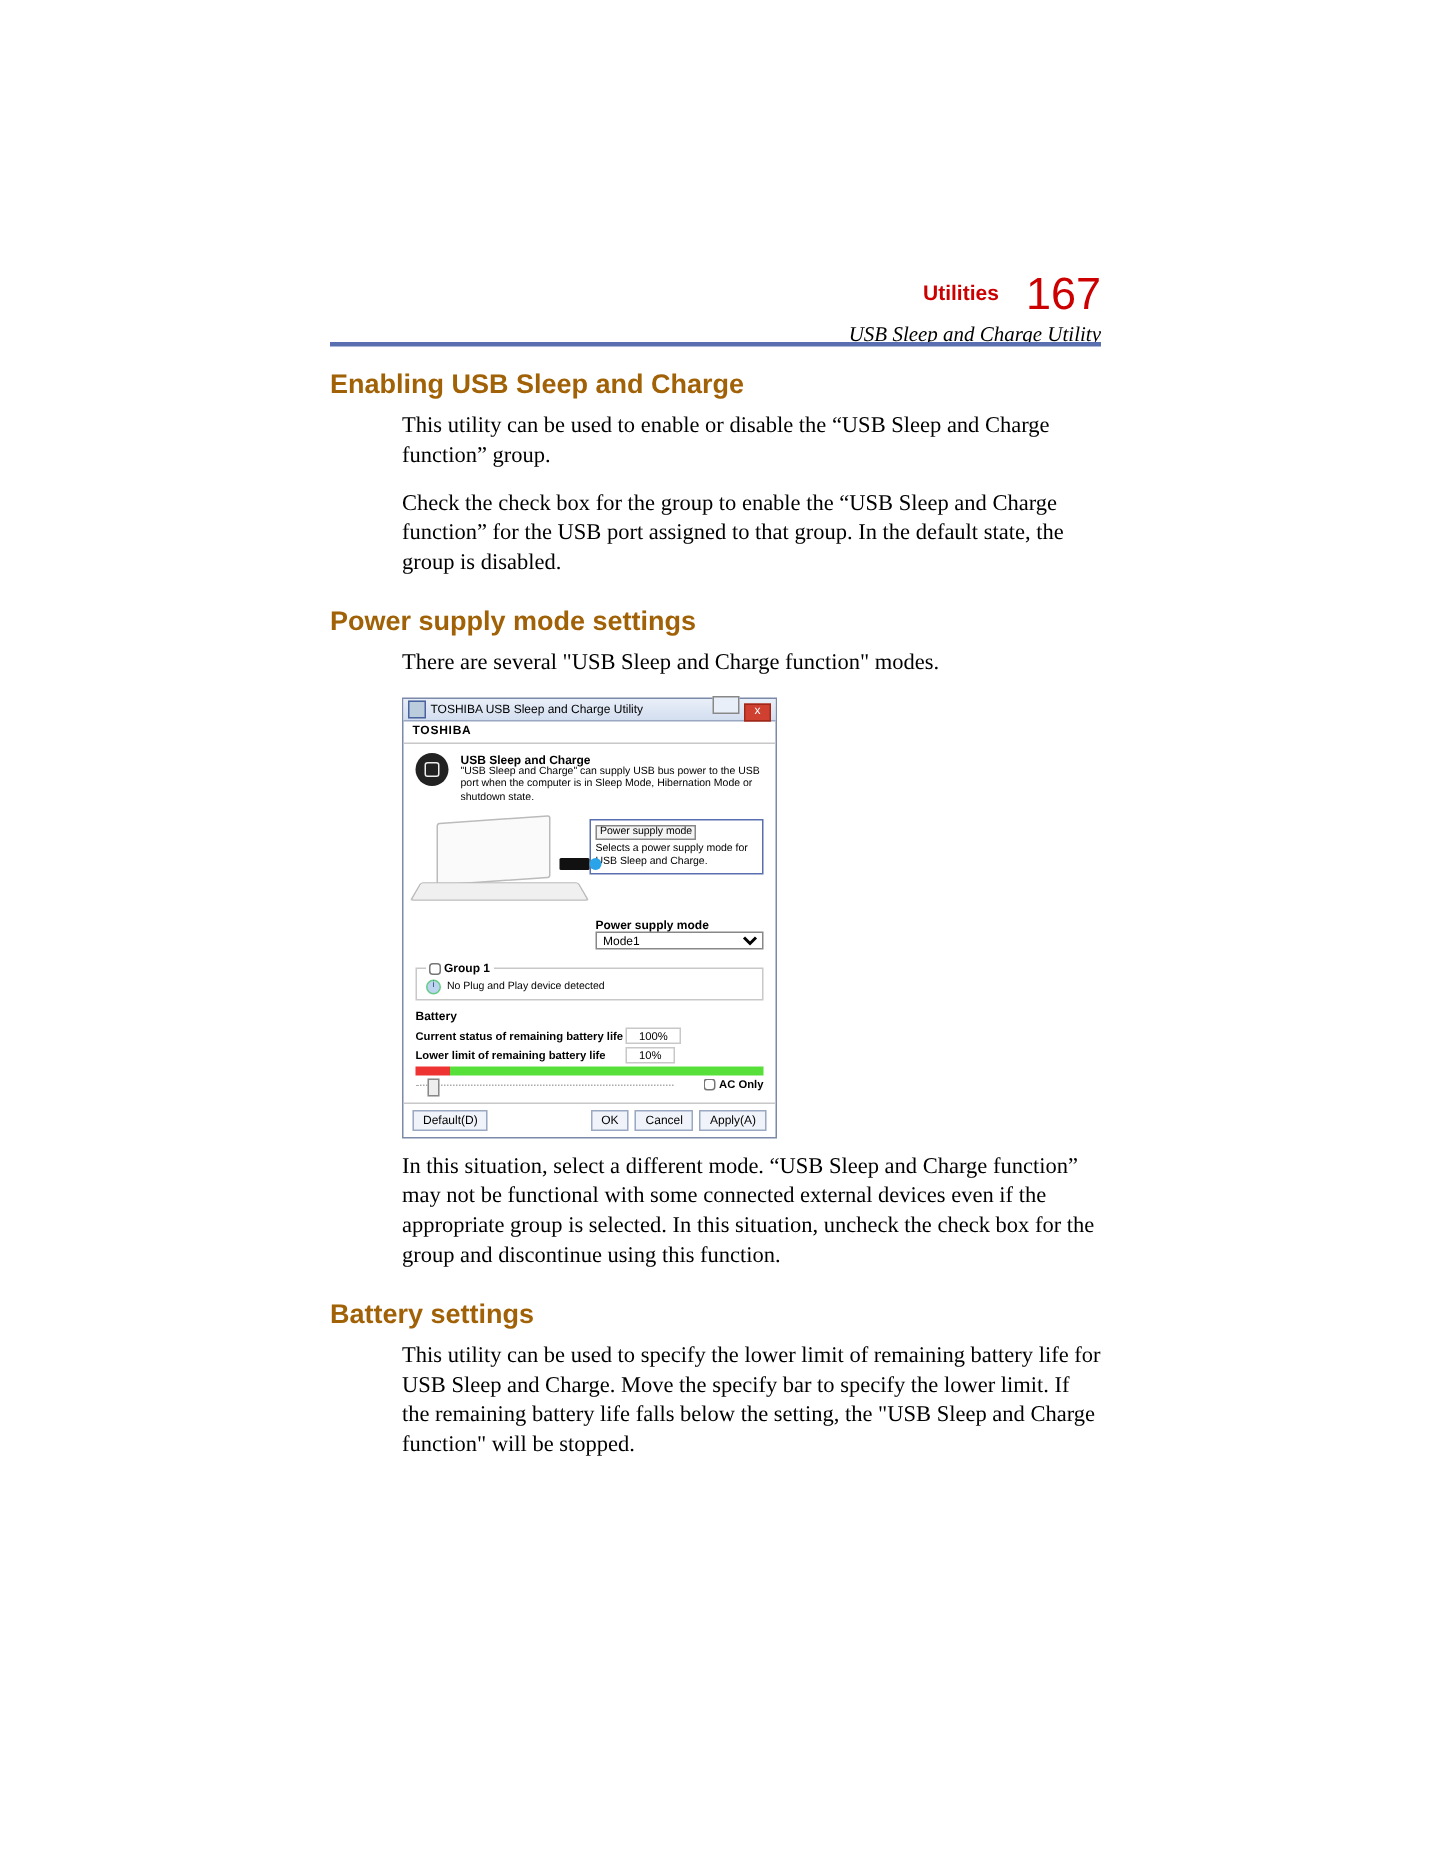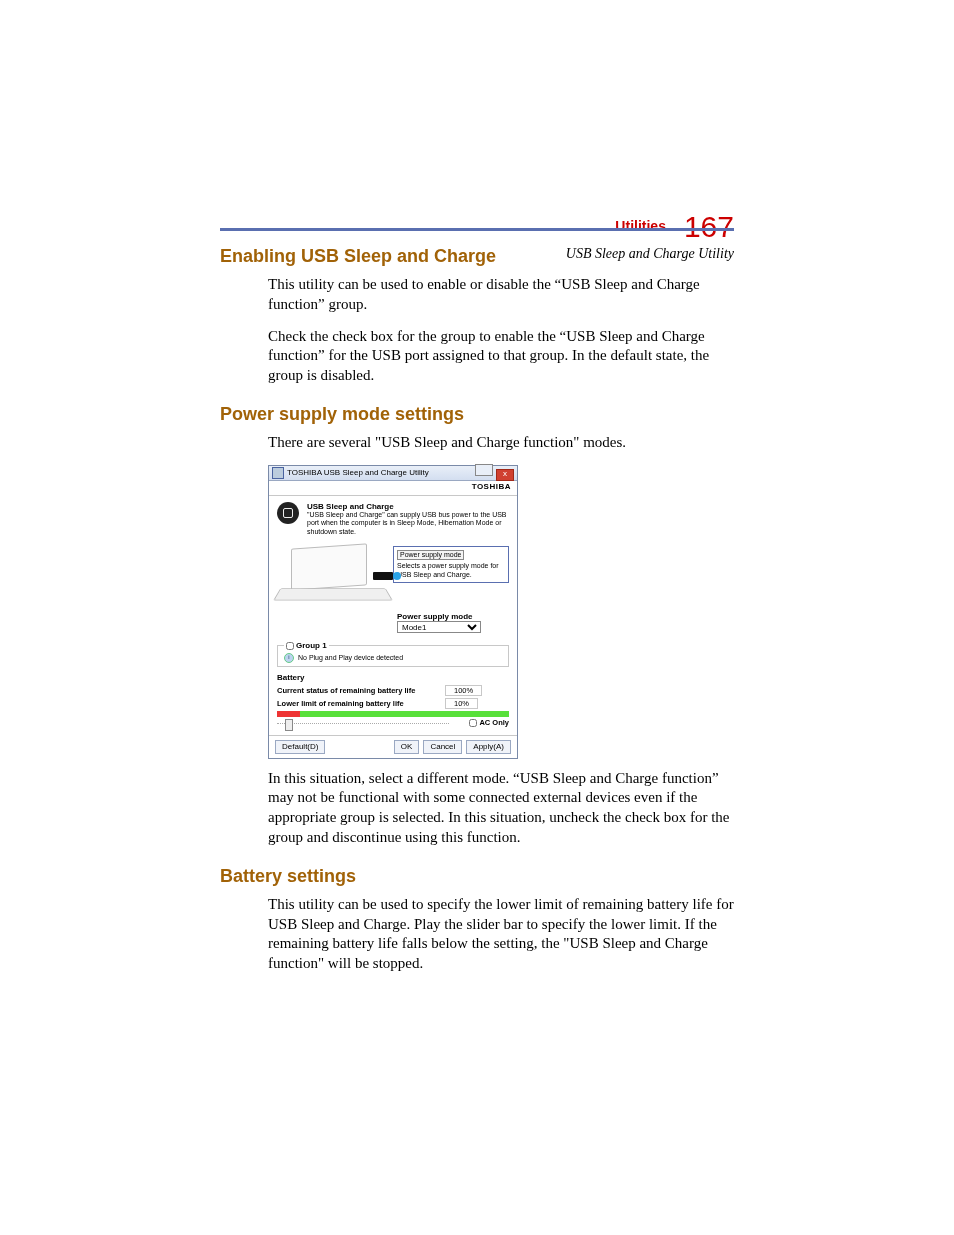--- a/index.html
+++ b/index.html
@@ -1,57 +1,57 @@
 <!DOCTYPE html>
 <html><head>
 <meta charset="utf-8">
 <style>
   html,body{margin:0;padding:0;background:#fff;font-family:"Times New Roman",Times,serif;color:#000;}
   .page{width:954px;height:1235px;position:relative;box-sizing:border-box;padding:180px 220px 0 220px;}
   .running-head{position:absolute;top:180px;right:220px;text-align:right;}
   .running-head .chapter{font-family:Arial,Helvetica,sans-serif;font-weight:bold;color:#cc0000;font-size:14px;display:inline-block;}
-  .running-head .pnum{font-family:Arial,Helvetica,sans-serif;color:#cc0000;font-size:30px;font-weight:normal;display:inline-block;margin-left:14px;vertical-align:-6px;margin-top:30px;}
+  .running-head .pnum{font-family:Arial,Helvetica,sans-serif;color:#cc0000;font-size:30px;font-weight:normal;display:inline-block;margin-left:14px;vertical-align:-6px;}
   .running-head .sub{font-style:italic;font-size:14px;margin-top:2px;}
   .rule{position:absolute;left:220px;right:220px;top:228px;height:3px;background:#5a6fb0;}
   .content{margin-top:66px;}
   h2{font-family:Arial,Helvetica,sans-serif;color:#a16207;font-size:18px;font-weight:bold;margin:18px 0 8px 0;}
   p{font-size:15px;line-height:1.32;margin:0 0 12px 48px;}
   strong{font-weight:bold;}
   
   .dlg{width:248px;margin:6px 0 10px 48px;border:1px solid #7a8aa8;font-family:Tahoma,Arial,sans-serif;font-size:8px;color:#000;background:#fff;}
   .dlg .titlebar{background:linear-gradient(#e9eff8,#d3def0);border-bottom:1px solid #9aa8c2;height:14px;display:flex;align-items:center;padding:0 3px;justify-content:center;}
   .dlg .titlebar .ticon{width:10px;height:10px;border:1px solid #4a63a0;background:#bcd;display:inline-block;margin-right:3px;}
   .dlg .titlebar .ttxt{flex:1;font-size:8px;}
   .dlg .tb-btns span{display:inline-block;width:16px;height:10px;border:1px solid #888;background:#e9eff8;margin-left:1px;}
   .dlg .tb-btns .cbtn{background:#d04030;border-color:#a02818;color:#fff;text-align:center;line-height:8px;font-size:8px;}
-  .dlg .subbar{height:12px;border-bottom:1px solid #c8c8c8;text-align:right;padding:1px 6px;font-weight:bold;font-size:8px;letter-spacing:.5px;}
+  .dlg .subbar{height:12px;border-bottom:1px solid #c8c8c8;padding:1px 6px;font-weight:bold;font-size:8px;letter-spacing:.5px;}
   .dlg .head{display:flex;padding:6px 8px;gap:8px;}
   .dlg .head .hicon{width:22px;height:22px;border-radius:50%;background:#222;flex:0 0 auto;position:relative;}
   .dlg .head .hicon::after{content:"";position:absolute;inset:6px;border:1px solid #eee;border-radius:2px;}
   .dlg .head .htxt .htitle{font-weight:bold;font-size:8px;}
   .dlg .head .htxt .hdesc{font-size:7px;line-height:1.2;}
   .dlg .mid{display:flex;padding:4px 8px 8px 8px;gap:6px;align-items:flex-start;}
   .dlg .mid .laptop{width:110px;height:58px;position:relative;}
   .dlg .mid .laptop .screen{position:absolute;left:14px;top:0;width:74px;height:40px;border:1px solid #bbb;border-radius:2px;background:#fafafa;transform:skewY(-4deg);}
   .dlg .mid .laptop .base{position:absolute;left:0;bottom:2px;width:110px;height:14px;border:1px solid #bbb;border-radius:2px;background:#f0f0f0;transform:perspective(80px) rotateX(40deg);}
   .dlg .mid .laptop .port{position:absolute;right:-6px;top:26px;width:20px;height:8px;background:#111;border-radius:1px;}
   .dlg .mid .laptop .dot{position:absolute;right:-14px;top:26px;width:8px;height:8px;border-radius:50%;background:#2aa3e8;}
   .dlg .mid .rinfo{flex:1;}
   .dlg .mid .rinfo .box{border:1px solid #5a6fb0;padding:3px;font-size:7px;line-height:1.2;}
   .dlg .mid .rinfo .box .btitle{display:inline-block;border:1px solid #888;background:#f4f4f4;padding:0 2px;margin-bottom:2px;font-size:7px;}
   .dlg .modewrap{padding:0 8px 4px 8px;}
   .dlg .modewrap .mlabel{font-weight:bold;font-size:8px;text-align:left;margin-left:120px;}
-  .dlg .modewrap select{width:84px;height:12px;font-size:8px;border:1px solid #888;background:#fff;margin-left:120px;display:block;}
+  .dlg .modewrap select{width:112px;height:12px;font-size:8px;border:1px solid #888;background:#fff;margin-left:120px;display:block;}
   .dlg fieldset{margin:4px 8px;border:1px solid #c8c8c8;padding:3px 6px;}
   .dlg fieldset legend{font-size:8px;font-weight:bold;padding:0 2px;}
   .dlg fieldset .grow{display:flex;align-items:center;gap:4px;font-size:7px;}
   .dlg fieldset .ginfo{width:8px;height:8px;border-radius:50%;background:#bcd4ef;border:1px solid #6c8;line-height:6px;text-align:center;font-size:6px;color:#246;}
   .dlg .batt{padding:2px 8px 6px 8px;}
   .dlg .batt .bh{font-weight:bold;font-size:8px;margin-bottom:3px;}
-  .dlg .batt .brow{display:flex;align-items:center;font-size:7.5px;margin-bottom:2px;gap:28px;}
+  .dlg .batt .brow{display:flex;align-items:center;font-size:7.5px;margin-bottom:2px;}
   .dlg .batt .brow .blab{flex:0 0 140px;font-weight:bold;}
   .dlg .batt .brow .bval{border:1px solid #c8c8c8;padding:0 8px;}
   .dlg .batt .bar{height:6px;background:linear-gradient(90deg,#e33 0 10%,#58e03a 10% 100%);margin-top:2px;}
   .dlg .batt .slider{height:10px;position:relative;margin-top:2px;}
   .dlg .batt .slider .track{position:absolute;left:0;right:60px;top:4px;border-top:1px dotted #aaa;}
   .dlg .batt .slider .thumb{position:absolute;left:8px;top:0;width:6px;height:10px;border:1px solid #888;background:#eee;}
   .dlg .batt .slider .ac{position:absolute;right:0;top:-1px;font-size:7.5px;font-weight:bold;}
   .dlg .batt .slider .ac input{vertical-align:middle;margin:0 2px 0 0;width:8px;height:8px;}
   .dlg .dbuttons{border-top:1px solid #c8c8c8;padding:4px 6px;display:flex;}
   .dlg .dbuttons .btn{border:1px solid #9aa8c2;background:#f0f3f9;font-size:8px;padding:1px 6px;line-height:1.2;}
@@ -145,15 +145,15 @@
         <span class="spacer"></span>
         <span class="btn">OK</span>
         <span class="btn">Cancel</span>
         <span class="btn">Apply(A)</span>
       </div>
     </div>
 
     <p>In this situation, select a different mode. “USB Sleep and Charge function” may not be functional with some connected external devices even if the appropriate group is selected. In this situation, uncheck the check box for the group and discontinue using this function.</p>
 
     <h2>Battery settings</h2>
-    <p>This utility can be used to specify the lower limit of remaining battery life for USB Sleep and Charge. Play the slider bar to specify the lower limit. If the remaining battery life falls below the setting, the "USB Sleep and Charge function" will be stopped.</p>
+    <p>This utility can be used to specify the lower limit of remaining battery life for USB Sleep and Charge. Move the specify bar to specify the lower limit. If the remaining battery life falls below the setting, the "USB Sleep and Charge function" will be stopped.</p>
   </div>
 </div>
 
 </body></html>

